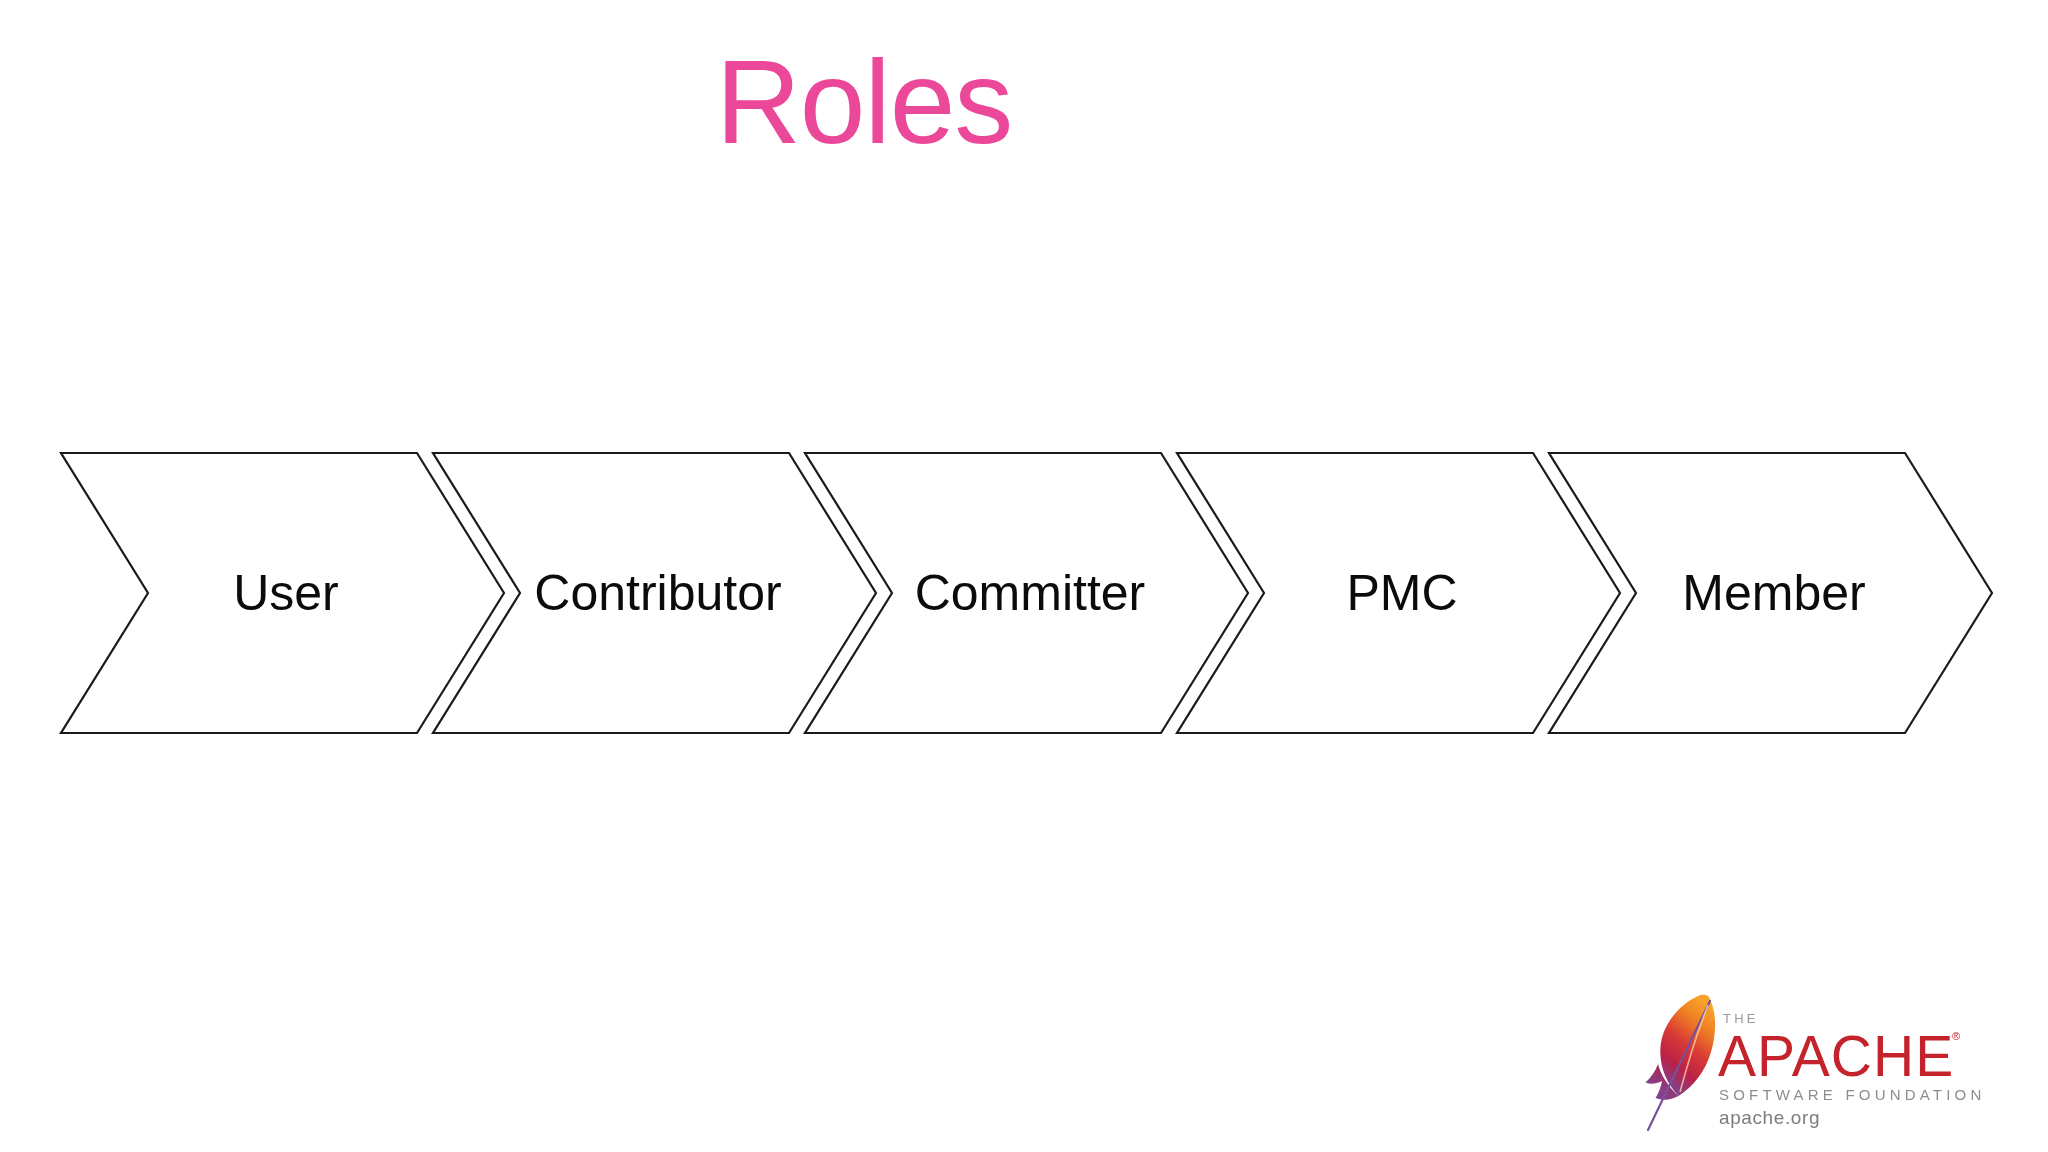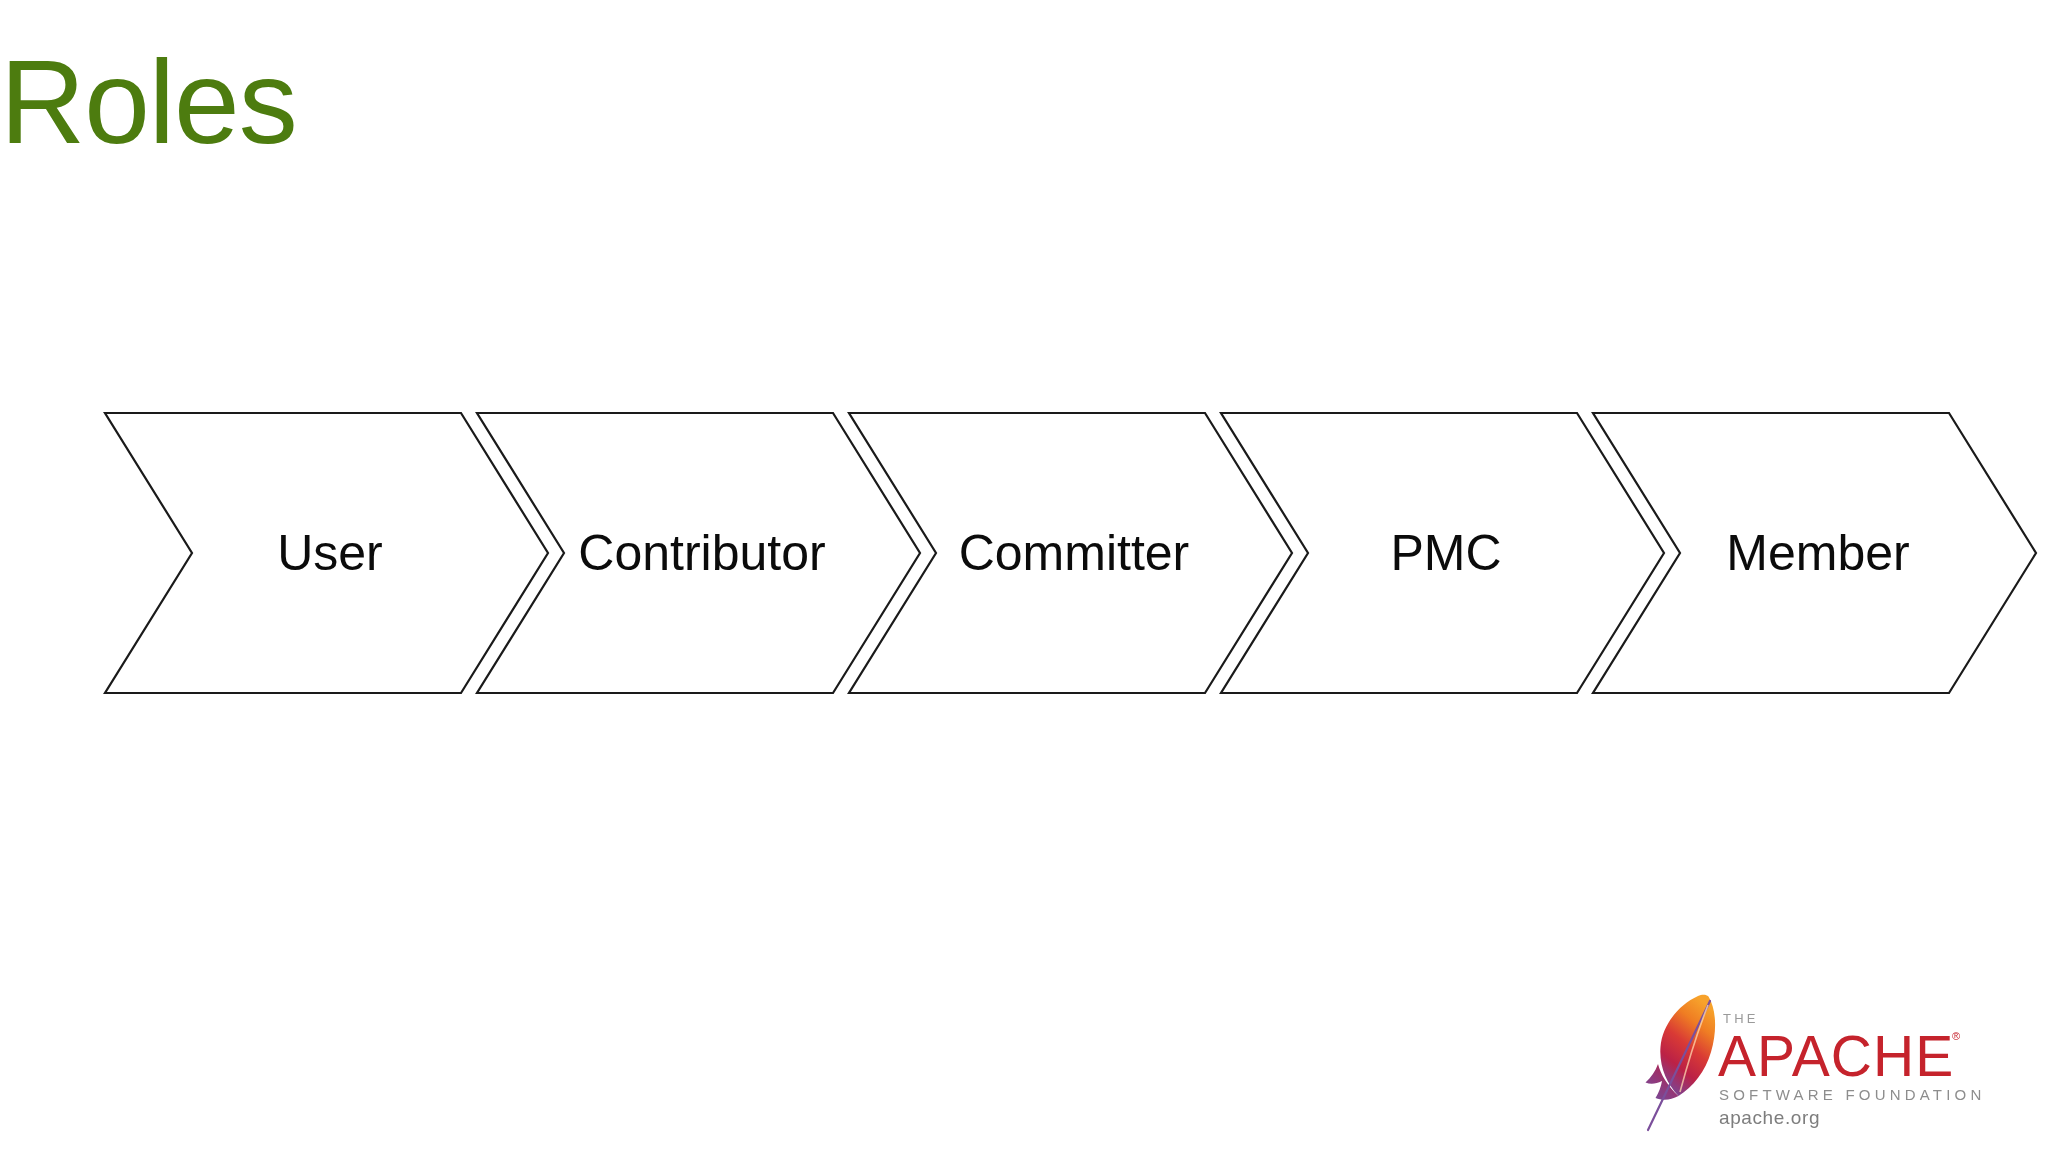--- a/index.html
+++ b/index.html
@@ -16,38 +16,37 @@
     font-family: "Liberation Sans", sans-serif;
     background: #ffffff;
   }
 
   
   .slide-title {
     position: absolute;
     top: 38px;
     left: 0;
     width: 1728px;
-    text-align: left;
+    text-align: center;
     font-family: "Liberation Sans", sans-serif;
     font-size: 118px;
     font-weight: 400;
     line-height: 1.1;
-    color: #4d7c0f;
+    color: #ec4899;
     letter-spacing: -1px;
     white-space: nowrap;
   }
 
   
   .chevron-flow {
     position: absolute;
     left: 0;
-    top: 400px;
+    top: 440px;
     width: 1658px;
     height: 310px;
-    margin-left: 44px;
   }
   .chevron-svg {
     display: block;
     width: 2048px;
     height: 310px;
   }
   .chev-shape {
     fill: #ffffff;
     stroke: #1a1a1a;
     stroke-width: 2.2;

